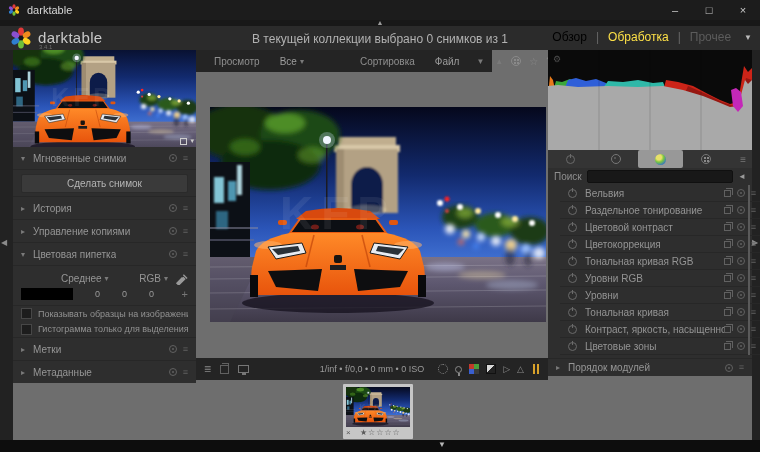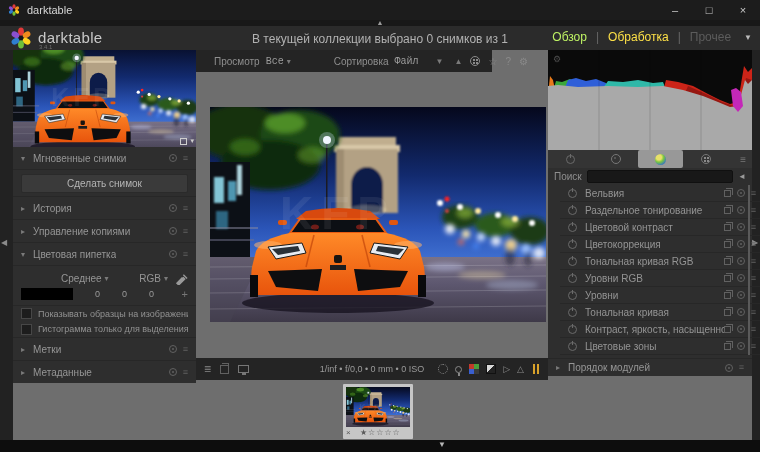--- a/index.html
+++ b/index.html
@@ -15,21 +15,21 @@
   .win-btn{width:34px;height:20px;display:flex;align-items:center;justify-content:center;color:#c9c9c9;font-size:11px;}
 
   
   .topstrip{left:0;top:20px;width:760px;height:6px;background:#181818;text-align:center;line-height:5px;font-size:7px;color:#9a9a9a;}
   .topbar{left:0;top:26px;width:760px;height:24px;background:#2b2b2b;}
   .logo{left:10px;top:27px;width:22px;height:22px;}
   .appname{left:38px;top:29px;font-size:15px;color:#c9c9c9;letter-spacing:.3px;}
   .appver{left:39px;top:44px;font-size:6px;color:#6e6e6e;}
   .status{left:0;right:0;top:32px;text-align:center;font-size:12px;color:#b2b2b2;}
   .views{right:8px;top:30px;font-size:12px;display:flex;gap:9px;align-items:center;}
-  .view-dim{color:#bef264;} .view-act{color:#fde047;} .view-off{color:#5c5c5c;} .view-sep{color:#666;}
+  .view-dim{color:#000000;} .view-act{color:#fde047;} .view-off{color:#5c5c5c;} .view-sep{color:#666;}
   .views .chev{font-size:8px;color:#bbb;margin-left:4px;}
 
   
   .lstrip{left:0;top:50px;width:13px;height:390px;background:#222;}
   .rstrip{left:752px;top:50px;width:8px;height:390px;background:#222;}
   .strip-handle{position:absolute;left:1px;top:188px;font-size:8px;color:#8a8a8a;}
 
   
   .lpanel{left:13px;top:50px;width:183px;background:#2e2e2e;}
   .navwrap{position:relative;width:183px;height:97px;overflow:hidden;background:#111;}
@@ -68,21 +68,21 @@
   .ic-bulb{position:relative;width:7px;height:7px;border:1px solid #888;border-radius:50%;flex:none;box-sizing:border-box;}
   .ic-bulb::after{content:"";position:absolute;left:2px;top:6px;width:2px;height:3px;background:#888;}
   .ic-gamut{width:10px;height:10px;flex:none;background:conic-gradient(#4a9e3a 0 25%,#3a3a3a 0 50%,#3a5fd0 0 75%,#c23a2a 0 100%);}
   .ic-soft{width:10px;height:10px;flex:none;background:linear-gradient(135deg,#d8d8d8 50%,#222 50%);border:1px solid #111;box-sizing:border-box;}
   .ic-guides{width:9px;height:10px;flex:none;background:linear-gradient(90deg,transparent 0 2px,#d9a22a 2px 4px,transparent 4px 6px,#d9a22a 6px 8px,transparent 8px);}
   .ic-dot4{position:relative;width:10px;height:10px;border:1px solid #8a8a8a;border-radius:50%;box-sizing:border-box;flex:none;}
   .ic-dot4::before{content:"";position:absolute;left:2px;top:2px;width:2px;height:2px;background:#8a8a8a;box-shadow:3px 0 0 #8a8a8a,0 3px 0 #8a8a8a,3px 3px 0 #8a8a8a;}
 
   
   .ctoolbar{left:196px;top:50px;width:296px;height:22px;background:#242424;display:flex;align-items:center;font-size:10px;color:#8f8f8f;padding:0;box-sizing:border-box;}
-  .ct-lab{margin-left:18px;} .ct-val{margin-left:6px;color:#9c9c9c;font-family:Liberation Mono, monospace;}
+  .ct-lab{margin-left:18px;} .ct-val{margin-left:20px;color:#9c9c9c;}
   .ct-icons{display:flex;align-items:center;gap:8px;margin-left:14px;margin-right:10px;color:#8a8a8a;}
   .mainimg{left:210px;top:107px;width:336px;height:215px;}
   .btoolbar{left:196px;top:358px;width:352px;height:22px;background:#242424;display:flex;align-items:center;padding:0 8px;box-sizing:border-box;}
   .bt-left{display:flex;gap:9px;align-items:center;color:#8a8a8a;}
   .bt-exif{position:absolute;left:0;right:0;text-align:center;font-size:9px;color:#9a9a9a;}
   .bt-right{margin-left:auto;display:flex;gap:7px;align-items:center;color:#8a8a8a;font-size:10px;}
   .out-tri{font-size:9px;color:#8a8a8a;}
 
   
   .rpanel{left:548px;top:50px;width:204px;height:326px;background:#2e2e2e;}
@@ -383,21 +383,21 @@
           <span class="glyph-presets">≡</span>
         </span>
     </div>
   </div>
 
   <div class="abs ctoolbar">
     <span class="ct-lab">Просмотр</span>
     <span class="ct-val">Все</span>
     <span class="sp"></span>
     <span class="chev8">▾</span>
-    <span class="ct-lab" style="margin-left:11px;padding-left:32px;">Сортировка</span>
+    <span class="ct-lab" style="margin-left:24px;padding-left:32px;">Сортировка</span>
     <span class="ct-val">Файл</span>
     <span class="sp"></span>
     <span class="ct-icons">
       <span class="chev8">▼</span>
       <span class="chev8">▲</span>
       <span class="ic-dot4"></span>
       <span>☆</span>
       <span>?</span>
       <span>⚙</span>
     </span>

